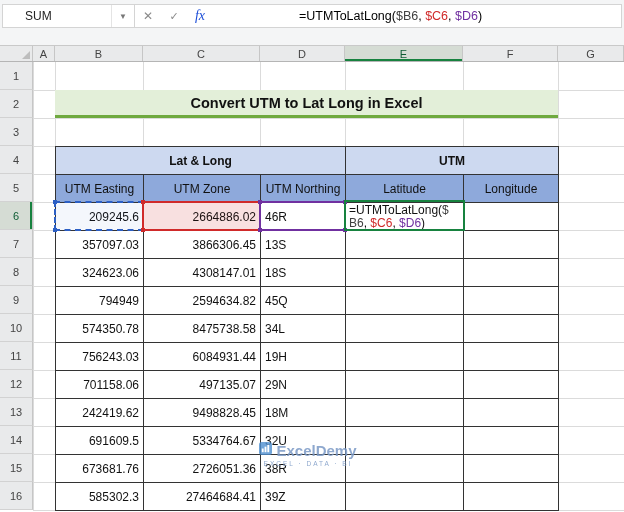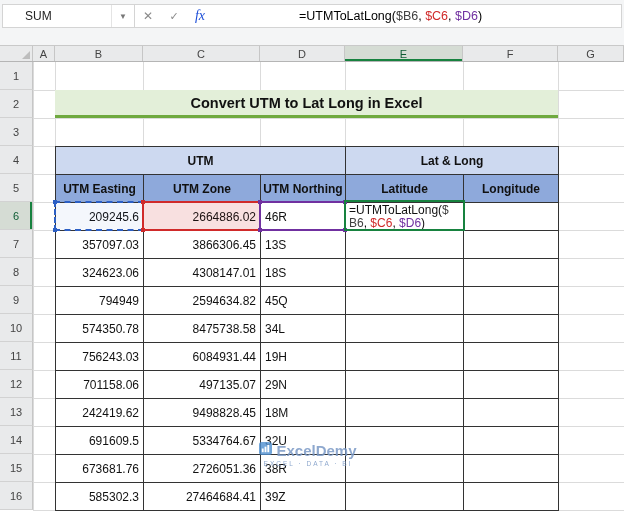--- a/index.html
+++ b/index.html
@@ -39,21 +39,21 @@
 
   
   .title-banner { position:absolute; left:55px; top:90px; width:503px; height:28px; background:#E3EFD9; border-bottom:3px solid #6FA93F; display:flex; align-items:center; justify-content:center; font-weight:bold; font-size:14.5px; color:#111; }
 
   
   .table { position:absolute; left:55px; top:146px; width:504px; border-left:1px solid #333; border-top:1px solid #333; background:#fff; }
   .trow { display:grid; grid-template-columns:88px 117px 85px 118px 95px; height:28px; }
   .trow.group { grid-template-columns:290px 213px; }
   .cell { border-right:1px solid #333; border-bottom:1px solid #333; display:flex; align-items:center; font-size:12px; color:#111; background:#fff; }
   .cell.g { background:#CDD9F0; font-weight:bold; justify-content:center; }
-  .cell.head { background:#8EA9DB; font-weight:bold; justify-content:center; }
+  .cell.head { background:#8EA9DB; font-weight:normal; justify-content:center; }
   .cell.num { justify-content:flex-end; padding-right:4px; }
   .cell.zone { justify-content:flex-start; padding-left:4px; }
   .cell.c6tint { background:#FBECEC; }
   .cell.e6 { display:block; padding:1px 0 0 3px; font-size:12px; line-height:13px; overflow:hidden; }
   .cell.e6 span { white-space:pre; }
 
   
   .ref-box, .edit-box { position:absolute; pointer-events:none; }
   .ref-b6 { left:54px; top:201px; width:90px;  height:30px; border:2px dashed #2C5FC4; background:rgba(44,95,196,0.05); }
   .ref-c6 { left:142px; top:201px; width:119px; height:30px; border:2px solid #D02A2A; background:rgba(208,42,42,0.06); }
@@ -158,22 +158,22 @@
       <div class="hline" style="top: 482px;"></div>
       <div class="hline" style="top: 510px;"></div>
     </div>
 
   <div class="title-banner">
     <span>Convert UTM to Lat Long in Excel</span>
   </div>
 
   <div class="table">
     <div class="trow group">
+      <div class="cell g">Lat &amp; Long</div>
       <div class="cell g">UTM</div>
-      <div class="cell g">Lat &amp; Long</div>
     </div>
     <div class="trow heads">
       <div class="cell head">UTM Easting</div>
       <div class="cell head">UTM Zone</div>
       <div class="cell head">UTM Northing</div>
       <div class="cell head">Latitude</div>
       <div class="cell head">Longitude</div>
     </div>
 
     <div class="trow">

